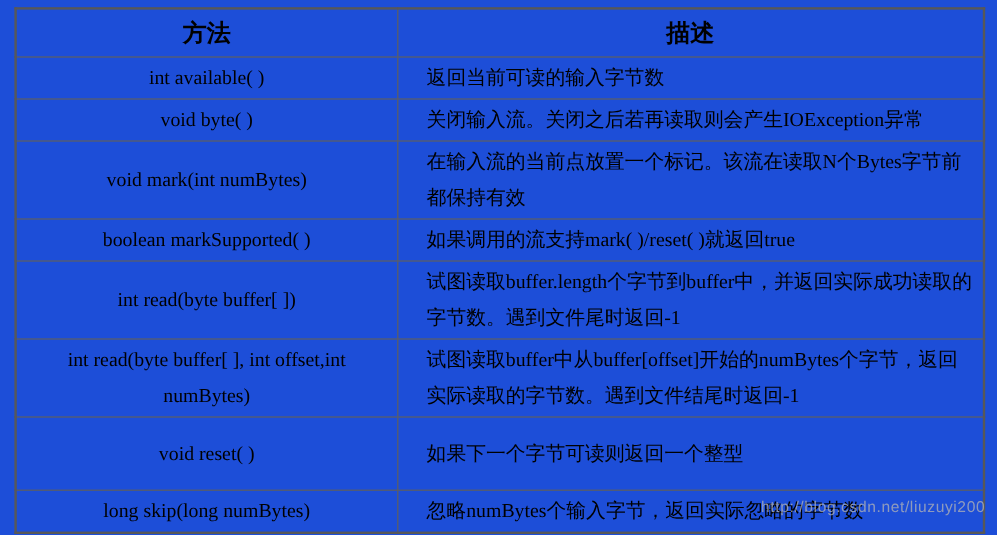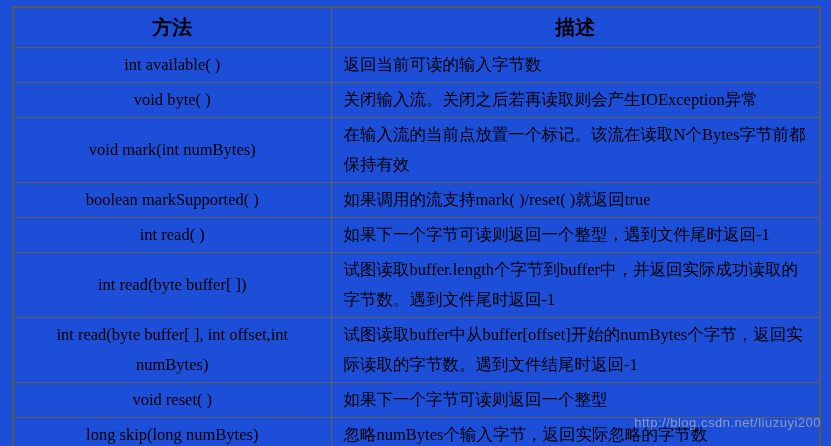--- a/index.html
+++ b/index.html
@@ -42,21 +42,21 @@
   td {
     font-size: 16.5px;
   }
   td.cell-method {
     text-align: center;
     padding: 2px 8px;
     line-height: 30px;
   }
   td.cell-desc {
     text-align: left;
-    padding: 2px 6px 2px 12px;
+    padding: 2px 6px 2px 24px;
     line-height: 30px;
   }
   tbody tr:nth-child(1) td { height: 34px; margin-top: 32px; }
   tbody tr:nth-child(2) td { height: 28px; }
   tbody tr:nth-child(3) td { height: 60px; }
   tbody tr:nth-child(4) td { height: 33px; }
   tbody tr:nth-child(5) td { height: 28px; }
   tbody tr:nth-child(6) td { height: 63px; }
   tbody tr:nth-child(7) td { height: 61px; margin-left: 27px; }
   tbody tr:nth-child(8) td { height: 30px; margin-left: 39px; }
@@ -102,24 +102,20 @@
   <tr>
     <td class="cell-method">void mark(int numBytes)</td>
     <td class="cell-desc">在输入流的当前点放置一个标记。该流在读取N个Bytes字节前都保持有效</td>
   </tr>
 
   <tr>
     <td class="cell-method">boolean markSupported( )</td>
     <td class="cell-desc">如果调用的流支持mark( )/reset( )就返回true</td>
   </tr>
 
-  <tr>
-    <td class="cell-method">int read( )</td>
-    <td class="cell-desc">如果下一个字节可读则返回一个整型，遇到文件尾时返回-1</td>
-  </tr>
 
   <tr>
     <td class="cell-method">int read(byte buffer[ ])</td>
     <td class="cell-desc">试图读取buffer.length个字节到buffer中，并返回实际成功读取的字节数。遇到文件尾时返回-1</td>
   </tr>
 
   <tr>
     <td class="cell-method">int read(byte buffer[ ], int offset,int numBytes)</td>
     <td class="cell-desc">试图读取buffer中从buffer[offset]开始的numBytes个字节，返回实际读取的字节数。遇到文件结尾时返回-1</td>
   </tr>

